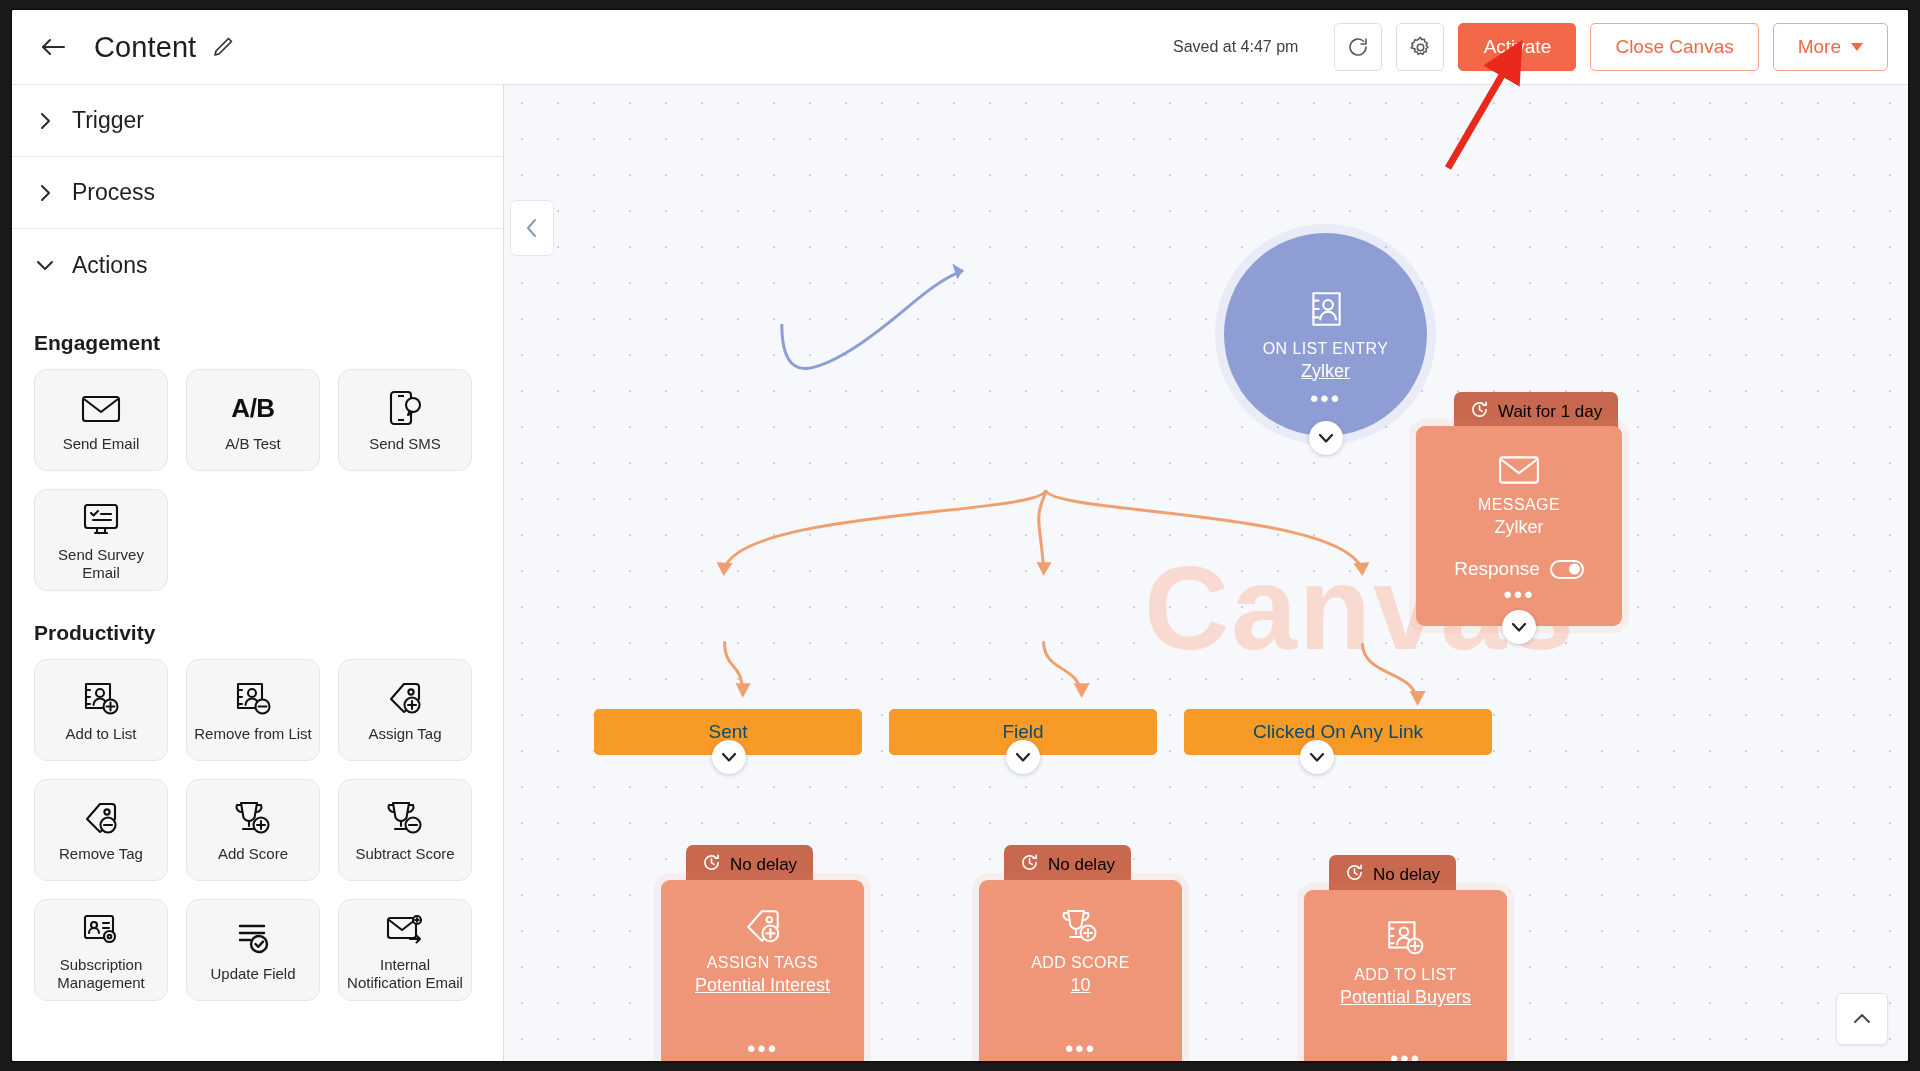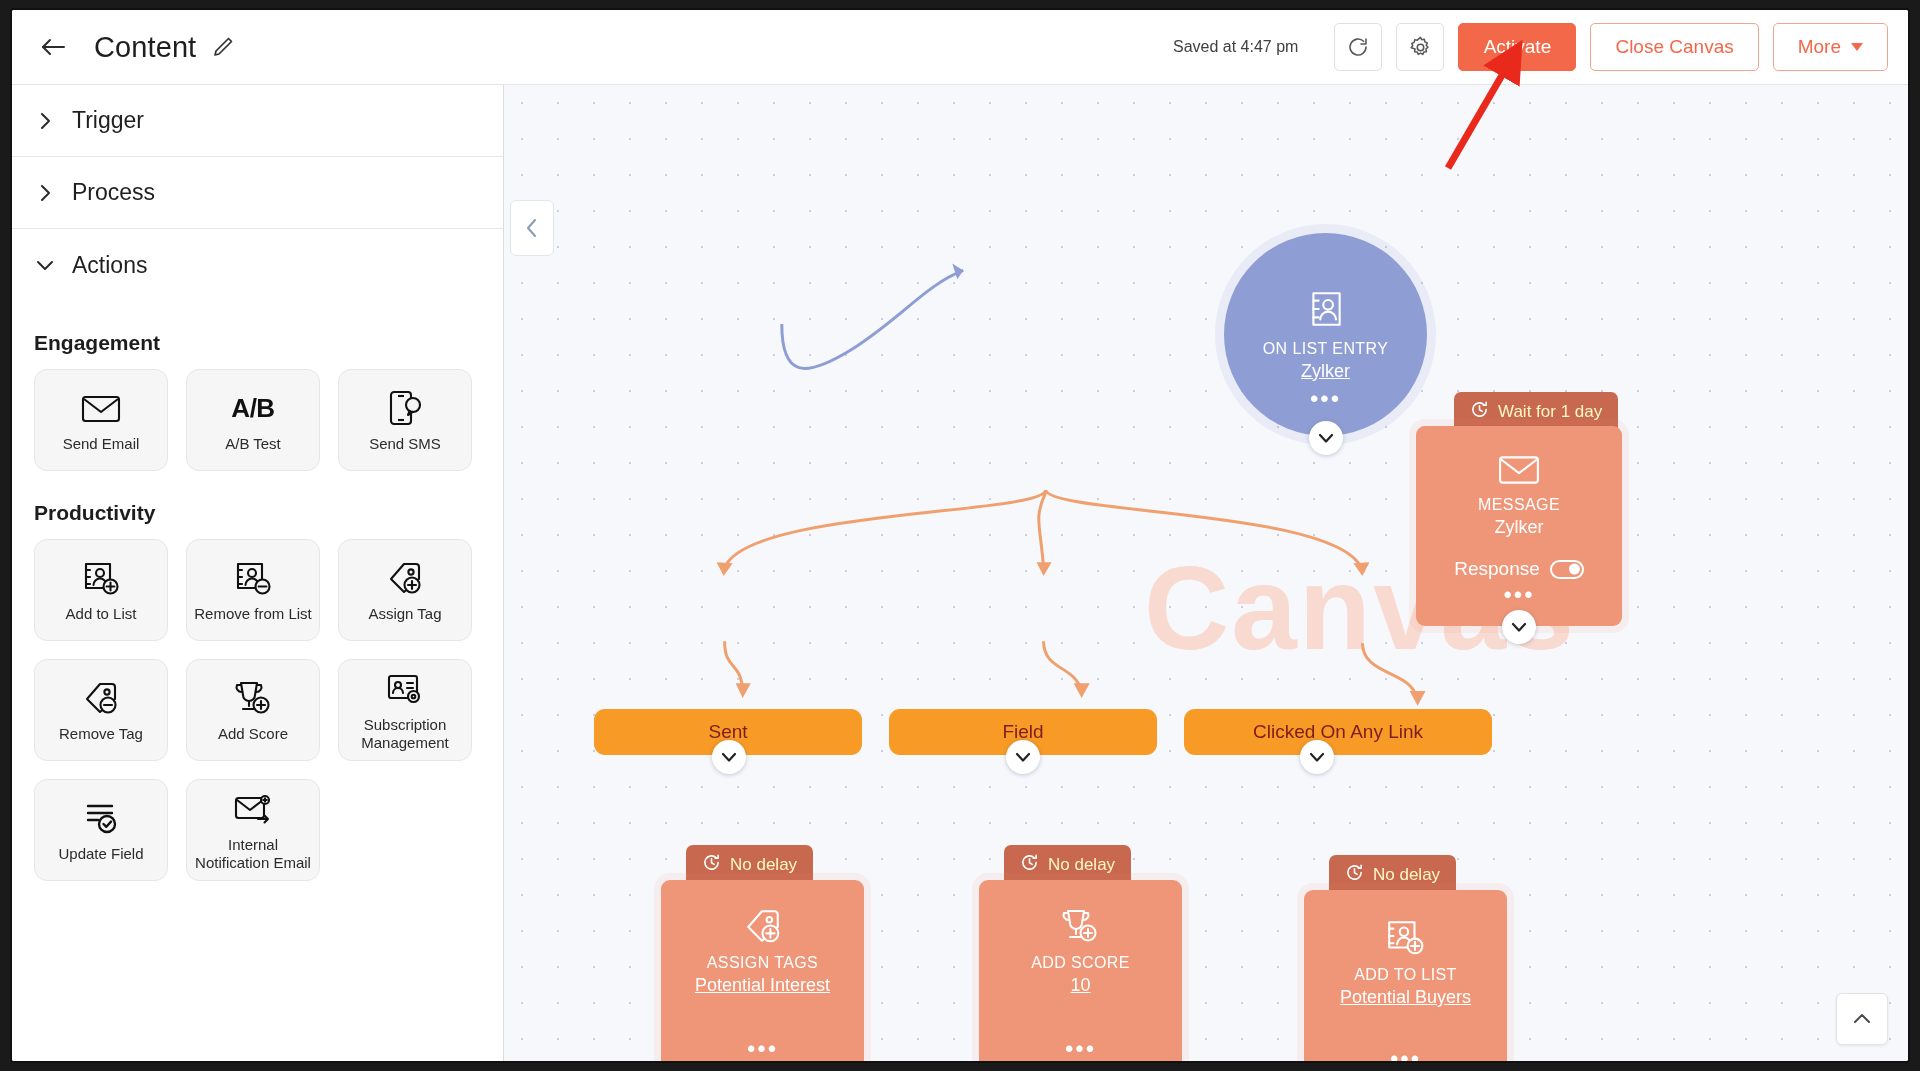--- a/index.html
+++ b/index.html
@@ -264,21 +264,21 @@
 
   .delay-chip {
     position: absolute;
     height: 40px;
     background: #c8684e;
     border-radius: 7px 7px 0 0;
     display: flex;
     align-items: center;
     gap: 9px;
     padding: 0 16px;
-    color: #fef9c3;
+    color: #000000;
     font-size: 17px;
     white-space: nowrap;
     cursor: pointer;
   }
 
   .action-card {
     position: absolute;
     background: #ef9679;
     border-radius: 9px;
     color: #fff;
@@ -322,25 +322,25 @@
     transform: translateY(-50%);
     width: 11px; height: 11px;
     border-radius: 50%;
     background: #fff;
   }
 
   .branch-chip {
     position: absolute;
     height: 46px;
     background: #f79a26;
-    border-radius: 11px;
+    border-radius: 5px;
     display: flex;
     align-items: center;
     justify-content: center;
-    color: #7f1d1d;
+    color: #0c4a6e;
     font-size: 19px;
     cursor: pointer;
     text-align: right;
   }
 
   .scroll-top-btn {
     position: absolute;
     right: 20px; bottom: 16px;
     width: 52px; height: 52px;
     background: #fff;
@@ -451,20 +451,31 @@
             <svg width="34" height="36" viewBox="0 0 34 36" fill="none" stroke="currentColor" stroke-width="2.1" stroke-linejoin="round">
               <rect x="3" y="2" width="20" height="32" rx="3"></rect>
                 <path d="M10 6h6"></path>
                 <path d="M10 30h6"></path>
               <circle cx="25" cy="15" r="7" fill="#f6f6f6"></circle>
                 <path d="M22 20 L20 25 L25.5 21.4"></path>
             </svg>
           </span>
           <span class="t-label">Send SMS</span>
         </div>
+        <div class="tile">
+          <span class="t-icon">
+            <svg width="38" height="34" viewBox="0 0 38 34" fill="none" stroke="currentColor" stroke-width="2.1" stroke-linejoin="round" stroke-linecap="round">
+              <rect x="3" y="3" width="32" height="23" rx="2.5"></rect>
+                <path d="M15 26 L15 30 M23 26 L23 30 M13 31 h12"></path>
+              <path d="M9 11 l2.5 2.5 L16 9"></path>
+                <path d="M19 12 h10 M11 18 h18"></path>
+            </svg>
+          </span>
+          <span class="t-label">Send Survey Email</span>
+        </div>
       </div>
 
       <div class="group-title">Productivity</div>
       <div class="tiles">
         <div class="tile">
           <span class="t-icon">
             <svg width="38" height="36" viewBox="0 0 38 36" fill="none" stroke="currentColor" stroke-width="2.1" stroke-linejoin="round" stroke-linecap="round">
               <path d="M4 4 h24 v24 h-24 z"></path>
                 <path d="M4 10 h4 M4 17 h4 M4 24 h4"></path>
               <circle cx="18" cy="13" r="4"></circle>
@@ -515,20 +526,33 @@
             <svg width="38" height="36" viewBox="0 0 38 36" fill="none" stroke="currentColor" stroke-width="2.1" stroke-linejoin="round" stroke-linecap="round">
               <path d="M7 3 h16 l-2 12 a6 6 0 0 1 -12 0 Z"></path>
                 <path d="M7 5 H3 a5 5 0 0 0 5 7"></path>
                 <path d="M23 5 h4 a5 5 0 0 1 -5 7"></path>
               <path d="M15 21 v5 M9 29 h12"></path>
               <circle cx="27" cy="25" r="7.5" fill="#f6f6f6"></circle>
                 <path d="M27 21 v8 M23 25 h8"></path>
             </svg>
           </span>
           <span class="t-label">Add Score</span>
+        </div>
+        <div class="tile">
+          <span class="t-icon">
+            <svg width="38" height="36" viewBox="0 0 38 36" fill="none" stroke="currentColor" stroke-width="2.1" stroke-linejoin="round" stroke-linecap="round">
+              <path d="M7 3 h16 l-2 12 a6 6 0 0 1 -12 0 Z"></path>
+                <path d="M7 5 H3 a5 5 0 0 0 5 7"></path>
+                <path d="M23 5 h4 a5 5 0 0 1 -5 7"></path>
+              <path d="M15 21 v5 M9 29 h12"></path>
+              <circle cx="27" cy="25" r="7.5" fill="#f6f6f6"></circle>
+                <path d="M23 25 h8"></path>
+            </svg>
+          </span>
+          <span class="t-label">Subtract Score</span>
         </div>
         <div class="tile">
           <span class="t-icon">
             <svg width="38" height="32" viewBox="0 0 38 32" fill="none" stroke="currentColor" stroke-width="2.1" stroke-linejoin="round" stroke-linecap="round">
               <rect x="3" y="3" width="28" height="22" rx="2"></rect>
               <circle cx="12" cy="12" r="3"></circle>
                 <path d="M7 20 a5 5 0 0 1 10 0"></path>
               <path d="M21 10 h6 M21 15 h6"></path>
               <circle cx="27.5" cy="23.5" r="5.5" fill="#f6f6f6"></circle>
                 <circle cx="27.5" cy="23.5" r="1.8"></circle>

